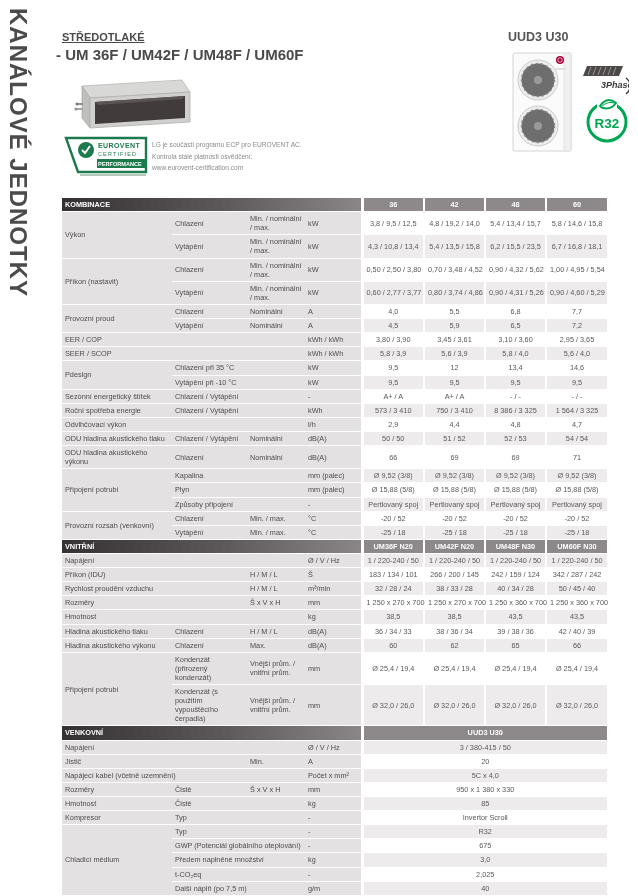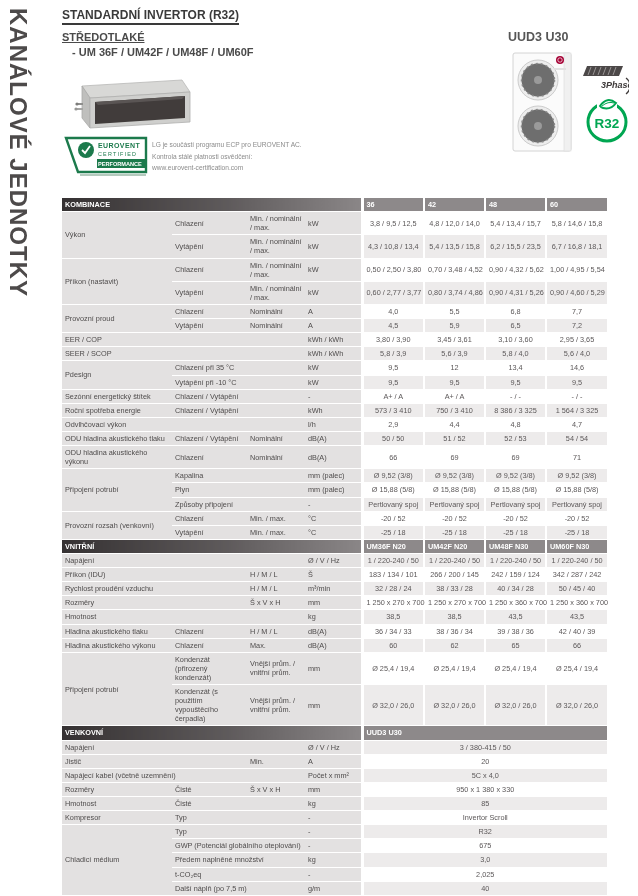--- a/index.html
+++ b/index.html
@@ -5,21 +5,21 @@
   html,body{margin:0;padding:0;background:#fff;}
   #page{position:relative;width:638px;height:896px;background:#fff;overflow:hidden;
         font-family:"Liberation Sans","DejaVu Sans",sans-serif;}
 
   .vside{position:absolute;left:4px;top:8px;writing-mode:vertical-rl;
          font-size:24px;font-weight:bold;color:#4d4a4a;letter-spacing:1px;}
 
   .title{position:absolute;left:62px;top:8px;font-size:12px;font-weight:bold;color:#3a3a3a;
          border-bottom:2px solid #3a3a3a;padding-bottom:1px;}
   .sub1{position:absolute;left:62px;top:31px;font-size:11px;font-weight:bold;color:#4a4a4a;text-decoration:underline;}
-  .sub2{position:absolute;left:72px;top:46px;font-size:11px;font-weight:bold;color:#4a4a4a;}
+  .sub2{position:absolute;left:56px;top:46px;font-size:15px;font-weight:bold;color:#4a4a4a;}
   .model{position:absolute;left:508px;top:30px;font-size:12.5px;font-weight:bold;color:#565656;}
 
   .iduimg{position:absolute;left:64px;top:78px;}
   .oduimg{position:absolute;left:512px;top:52px;}
   .phase{position:absolute;left:579px;top:64px;}
   .r32{position:absolute;left:583px;top:96px;}
 
   .eurologo{position:absolute;left:64px;top:136px;}
   .eurotext{position:absolute;left:152px;top:139px;font-size:6.6px;color:#8b8b8b;line-height:1.75;}
   .eurotext .link{color:#8b8b8b;text-decoration:none;}
@@ -28,32 +28,31 @@
              width:545px;color:#4f4c4c;}
   table.spec td{padding:2px 3px;vertical-align:middle;border-top:1px solid #fff;
                 line-height:1.25;font-size:7.3px;}
   td.lbl{background:#e3e1e1;}
   td.val{background:#fff;text-align:center;font-size:6.9px;white-space:nowrap;color:#5c5859;
          border-left:2px solid #fff;padding:2px 0;}
   td.val.first{border-left:3px solid #fff;margin-left:24px;}
   tr.gray td.val{background:#edebeb;}
   td.sec-title{background:linear-gradient(90deg,#353132 0%,#5e5a5b 55%,#8a8687 100%);
                color:#fff;font-weight:bold;font-size:8px;padding:3px 4px;border-top:2px solid #fff;}
-  td.sec-col{background:#8d898a;color:#fff;font-weight:bold;font-size:7.2px;
+  td.sec-col{background:#8d898a;color:#fff;font-weight:bold;font-size:7.2px;text-align:center;
              border-left:2px solid #fff;padding:3px 0;border-top:2px solid #fff;white-space:nowrap;}
   td.sec-col.first{border-left:3px solid #fff;}
 </style>
 </head>
 <body>
 
 <div id="page">
 
   <div class="vside">KANÁLOVÉ JEDNOTKY</div>
 
-  <div class="title">STANDARDNÍ INVERTOR (R32)</div>
   <div class="sub1">STŘEDOTLAKÉ</div>
   <div class="sub2">- UM 36F / UM42F / UM48F / UM60F</div>
   <div class="model">UUD3 U30</div>
 
   <svg class="iduimg" width="132" height="58" viewBox="0 0 132 58">
     <polygon points="18,8 118,2 126,14 26,20" fill="#d8d8d6" stroke="#b9b9b7" stroke-width="0.8"></polygon>
     <polygon points="18,8 26,20 26,50 18,40" fill="#bfbfbd" stroke="#aaaaa8" stroke-width="0.8"></polygon>
     <polygon points="26,20 126,14 126,44 26,50" fill="#cfcfcd" stroke="#b0b0ae" stroke-width="0.8"></polygon>
     <polygon points="31,24 121,18 121,40 31,46" fill="#413c3b"></polygon>
     <polygon points="31,24 121,18 118,21 34,27" fill="#5a5554"></polygon>
@@ -136,21 +135,21 @@
           <td class="sec-col">42</td>
           <td class="sec-col">48</td>
           <td class="sec-col">60</td>
         </tr>
         <tr>
           <td class="lbl" rowspan="2">Výkon</td>
           <td class="lbl">Chlazení</td>
           <td class="lbl">Min. / nominální / max.</td>
           <td class="lbl">kW</td>
           <td class="val first">3,8 / 9,5 / 12,5</td>
-          <td class="val">4,8 / 12,0 / 14,0</td>
+          <td class="val">4,8 / 19,2 / 14,0</td>
           <td class="val">5,4 / 13,4 / 15,7</td>
           <td class="val">5,8 / 14,6 / 15,8</td>
         </tr>
         <tr class="gray">
           <td class="lbl">Vytápění</td>
           <td class="lbl">Min. / nominální / max.</td>
           <td class="lbl">kW</td>
           <td class="val first">4,3 / 10,8 / 13,4</td>
           <td class="val">5,4 / 13,5 / 15,8</td>
           <td class="val">6,2 / 15,5 / 23,5</td>

